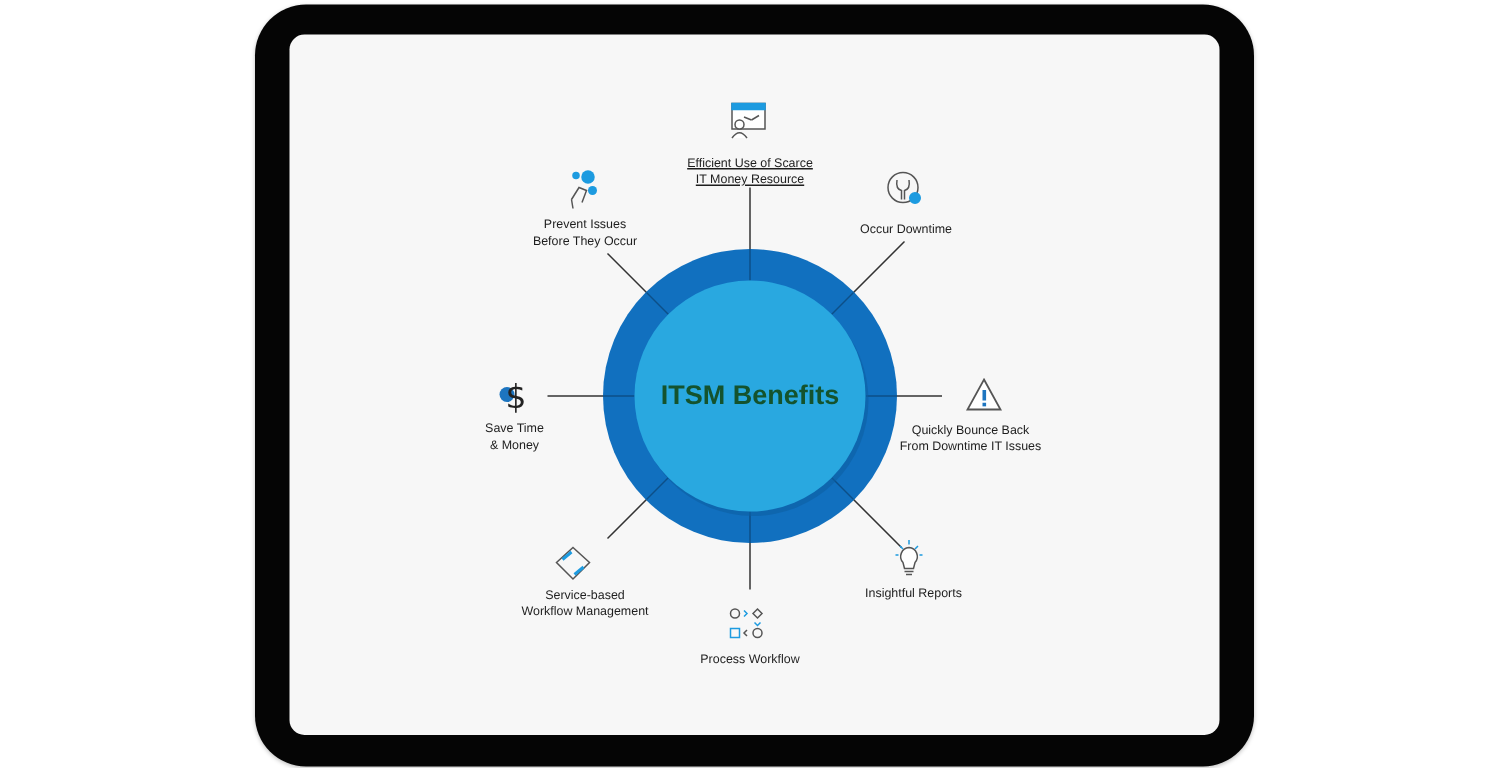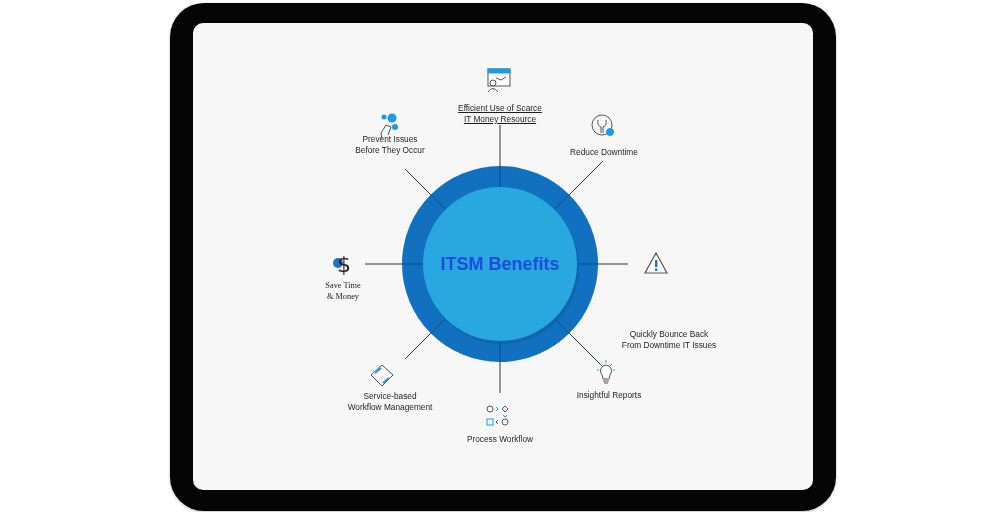--- a/index.html
+++ b/index.html
@@ -17,21 +17,21 @@
     background: #f7f7f7; border-radius: 10px; overflow: hidden;
   }
   .diagram { position: absolute; left: 0; top: 0; width: 620px; height: 467px; }
   .label {
     position: absolute; font-size: 8.3px; color: #1e1e1e; text-align: center;
     line-height: 11px; white-space: nowrap; transform: translateX(-50%);
   }
   .label span { display: block; }
   .center-title {
     position: absolute; left: 307px; top: 241px; transform: translate(-50%, -50%);
-    color: #1d4ed8; font-weight: bold; font-size: 18px; white-space: nowrap;
+    color: #14532d; font-weight: bold; font-size: 18px; white-space: nowrap;
   }
 </style>
 </head>
 <body>
 
 <div class="device">
   <div class="screen">
     <svg class="diagram" viewBox="0 0 620 467">
 
       <g stroke="#333333" stroke-width="1">
@@ -114,40 +114,40 @@
         <circle cx="5" cy="12" r="5" fill="#1d75c0"></circle>
         <text x="4" y="21" font-family="DejaVu Sans, sans-serif" font-size="22" fill="#222">$</text>
       </g>
     </svg>
 
     <div class="label" style="left:307px; top:80px;text-decoration:underline;">
       <span>Efficient Use of Scarce</span>
       <span>IT Money Resource</span>
     </div>
     <div class="label" style="left:411px; top:124px;">
-      <span>Reduce Downtime</span>
+      <span>Occur Downtime</span>
     </div>
-    <div class="label" style="left:476px; top:258px;margin-top:48px;">
+    <div class="label" style="left:454px; top:258px;">
       <span>Quickly Bounce Back</span>
       <span>From Downtime IT Issues</span>
     </div>
     <div class="label" style="left:416px; top:367px;">
       <span>Insightful Reports</span>
     </div>
     <div class="label" style="left:307px; top:411px;text-align:center;">
       <span>Process Workflow</span>
     </div>
     <div class="label" style="left:197px; top:368px;">
       <span>Service-based</span>
       <span>Workflow Management</span>
     </div>
-    <div class="label" style="left:150px; top:257px;font-family:Liberation Serif, serif;">
+    <div class="label" style="left:150px; top:257px;">
       <span>Save Time</span>
       <span>&amp; Money</span>
     </div>
-    <div class="label" style="left:197px; top:111px;">
+    <div class="label" style="left:197px; top:121px;">
       <span>Prevent Issues</span>
       <span>Before They Occur</span>
     </div>
 
     <div class="center-title">ITSM Benefits</div>
   </div>
 </div>
 
 </body></html>

